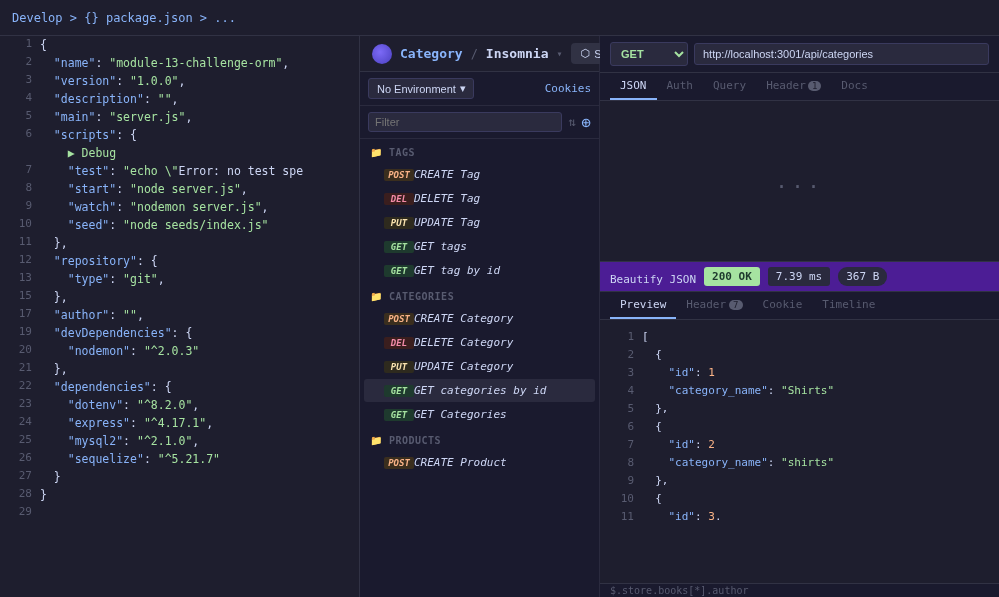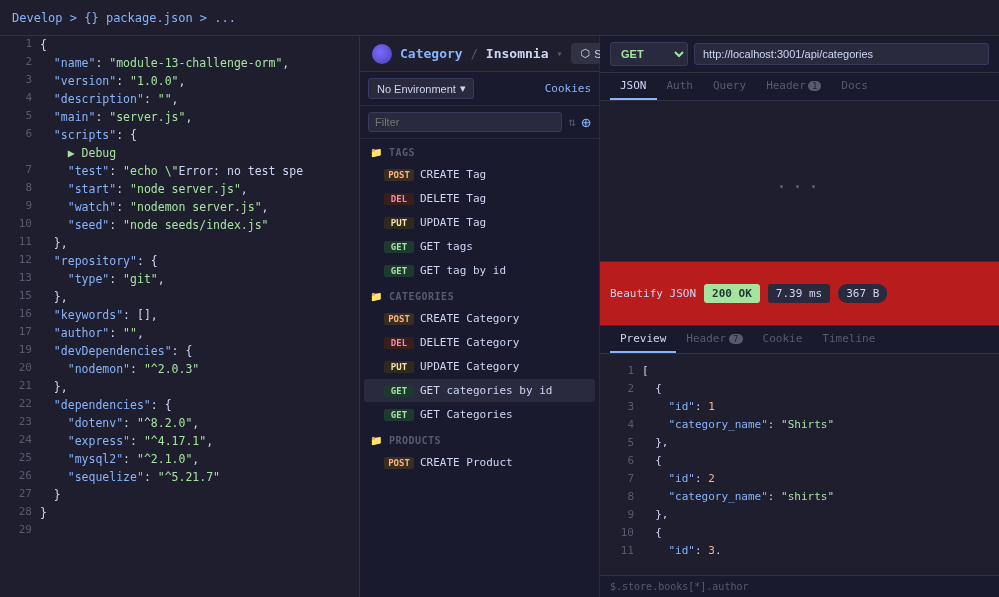--- a/index.html
+++ b/index.html
@@ -37,21 +37,21 @@
 
     
     .filter-bar { padding: 6px 8px; display: flex; align-items: center; gap: 4px; border-bottom: 1px solid #2a2a3e; }
     .filter-input { flex: 1; background: #2a2a3e; border: 1px solid #3a3a5e; color: #cdd6f4; padding: 3px 6px; border-radius: 3px; font-size: 11px; outline: none; }
     .filter-icon { color: #585b70; font-size: 12px; cursor: pointer; padding: 2px; }
     .add-btn { color: #89b4fa; font-size: 16px; cursor: pointer; }
 
     
     .sidebar-list { flex: 1; overflow-y: auto; }
     .section-header { display: flex; align-items: center; gap: 6px; padding: 8px 10px 4px; color: #585b70; font-size: 10px; font-weight: bold; letter-spacing: 0.5px; cursor: pointer; }
-    .api-item { display: flex; align-items: center; gap: 6px; padding: 5px 10px 5px 20px; cursor: pointer; border-radius: 3px; margin: 1px 4px; }
+    .api-item { display: flex; align-items: center; padding: 5px 10px 5px 20px; cursor: pointer; border-radius: 3px; margin: 1px 4px; font-style: italic; }
     .api-item.active { background: #2a2a3e; }
     .method-badge { font-size: 9px; font-weight: bold; padding: 1px 4px; border-radius: 2px; min-width: 30px; text-align: center; flex-shrink: 0; }
     .method-get { background: #1e3a2e; color: #a6e3a1; }
     .method-post { background: #3a2e1e; color: #fab387; }
     .method-put { background: #2e2a1e; color: #f9e2af; }
     .method-del { background: #3a1e1e; color: #f38ba8; }
     .api-label { color: #cdd6f4; font-size: 11px; }
 
     
     .right-panel { flex: 1; background: #1e1e2e; display: flex; flex-direction: column; }
@@ -63,40 +63,40 @@
 
     
     .request-tabs { display: flex; align-items: center; gap: 0; background: #1a1a2e; border-bottom: 1px solid #313244; padding: 0 10px; }
     .req-tab { padding: 6px 10px; font-size: 11px; color: #585b70; cursor: pointer; border-bottom: 2px solid transparent; }
     .req-tab.active { color: #cdd6f4; border-bottom: 2px solid #89b4fa; }
     .req-tab-badge { background: #585b70; color: #1e1e2e; border-radius: 8px; padding: 0 4px; font-size: 9px; margin-left: 2px; }
     .response-placeholder { padding: 20px; color: #585b70; display: flex; align-items: center; justify-content: center; height: 160px; }
     .dots { font-size: 20px; color: #585b70; letter-spacing: 4px; }
 
     
-    .beautify-row { display: flex; align-items: center; gap: 8px; padding: 22px 10px; background: #b91c1c; border-top: 1px solid #313244; border-bottom: 1px solid #313244; }
+    .beautify-row { display: flex; align-items: flex-end; gap: 8px; padding: 5px 10px; background: #4c1d95; border-top: 1px solid #313244; border-bottom: 1px solid #313244; }
     .beautify-label { color: #cdd6f4; font-size: 11px; }
     .status-ok { background: #a6e3a1; color: #1e3a2e; padding: 3px 8px; border-radius: 3px; font-size: 11px; font-weight: bold; }
     .timing { background: #2a2a3e; color: #cdd6f4; padding: 3px 8px; border-radius: 3px; font-size: 11px; }
     .size { background: #2a2a3e; color: #cdd6f4; padding: 3px 8px; border-radius: 9px; font-size: 11px; }
 
     
     .response-tabs { display: flex; align-items: center; gap: 0; background: #1a1a2e; border-bottom: 1px solid #313244; padding: 0 10px; }
     .resp-tab { padding: 6px 10px; font-size: 11px; color: #585b70; cursor: pointer; border-bottom: 2px solid transparent; display: flex; align-items: center; gap: 3px; }
     .resp-tab.active { color: #cdd6f4; border-bottom: 2px solid #89b4fa; }
     .resp-tab-badge { background: #585b70; color: #1e1e2e; border-radius: 8px; padding: 0 4px; font-size: 9px; }
 
     
     .json-preview { flex: 1; overflow-y: auto; padding: 8px 10px; background: #1e1e2e; }
     .json-line { display: flex; min-height: 18px; }
     .json-linenum { width: 24px; color: #585b70; text-align: right; margin-right: 8px; font-size: 11px; line-height: 18px; flex-shrink: 0; }
     .json-content { color: #cdd6f4; font-size: 11px; line-height: 18px; white-space: pre; }
 
     
-    .bottom-bar { background: #1a1a2e; height: 22px; border-top: 1px solid #313244; display: flex; align-items: center; padding: 0 10px; }
+    .bottom-bar { background: #1a1a2e; height: 14px; border-top: 1px solid #313244; display: flex; align-items: center; padding: 0 10px; }
     .bottom-hint { color: #585b70; font-size: 10px; }
 
     
     ::-webkit-scrollbar { width: 5px; }
     ::-webkit-scrollbar-track { background: #1a1a2e; }
     ::-webkit-scrollbar-thumb { background: #313244; border-radius: 3px; }
   </style>
 </head>
 <body>
 
@@ -159,24 +159,20 @@
         <span class="line-num">12</span>
         <span class="code-content">  <span style="color:#89b4fa">"repository"</span>: <span style="color:#cdd6f4">{</span></span>
       </div>
       <div class="code-line">
         <span class="line-num">13</span>
         <span class="code-content">    <span style="color:#89b4fa">"type"</span>: <span style="color:#a6e3a1">"git"</span>,</span>
       </div>
       <div class="code-line">
         <span class="line-num">15</span>
         <span class="code-content"><span style="color:#cdd6f4">  },</span></span>
-      </div>
-      <div class="code-line">
-        <span class="line-num">16</span>
-        <span class="code-content">  <span style="color:#89b4fa">"keywords"</span>: <span style="color:#cdd6f4">[]</span>,</span>
       </div>
       <div class="code-line">
         <span class="line-num">17</span>
         <span class="code-content">  <span style="color:#89b4fa">"author"</span>: <span style="color:#a6e3a1">""</span>,</span>
       </div>
       <div class="code-line">
         <span class="line-num">19</span>
         <span class="code-content">  <span style="color:#89b4fa">"devDependencies"</span>: <span style="color:#cdd6f4">{</span></span>
       </div>
       <div class="code-line">

